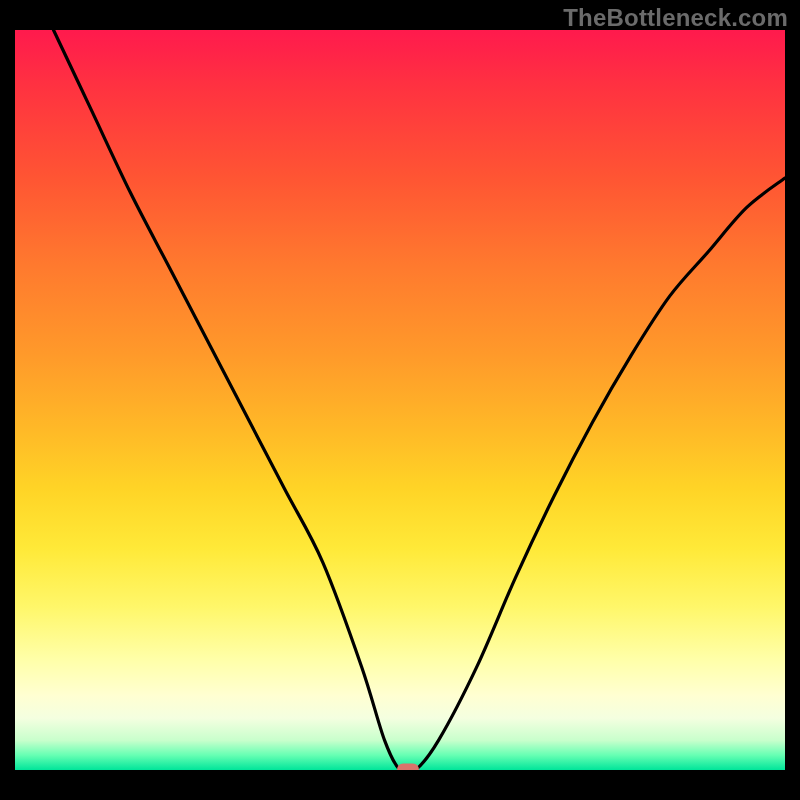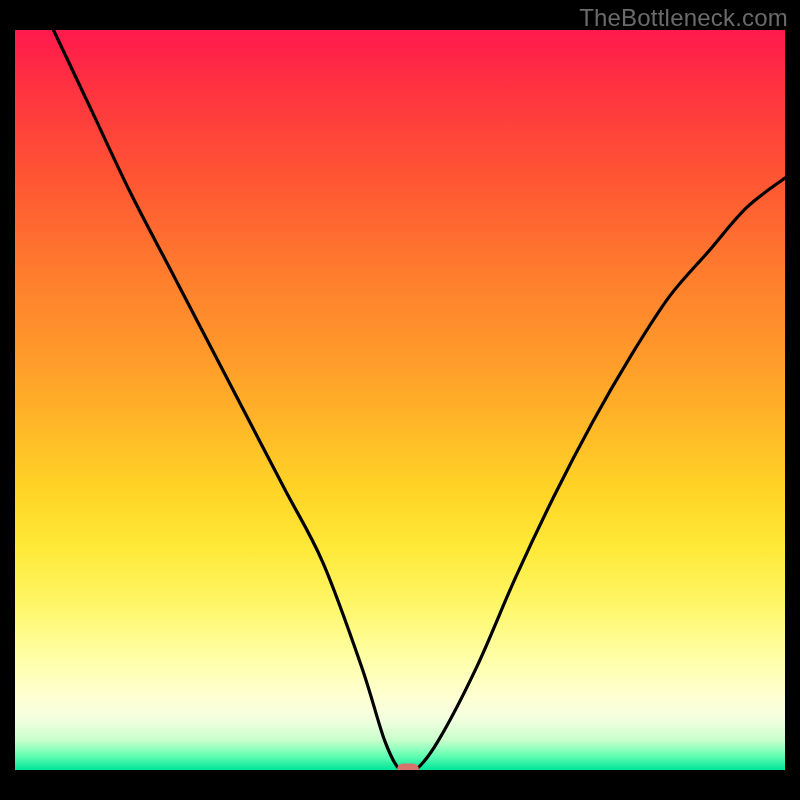--- a/index.html
+++ b/index.html
@@ -16,21 +16,21 @@
     width: 800px;
     height: 800px;
     background: #000;
   }
   .watermark {
     position: absolute;
     top: 4px;
     right: 12px;
     color: #6b6b6b;
     font-size: 24px;
-    font-weight: 400;
+    font-weight: 700;
     letter-spacing: 0.2px;
     z-index: 5;
   }
   .plot-area {
     position: absolute;
     left: 15px;
     top: 30px;
     width: 770px;
     height: 740px;
     background: linear-gradient(

